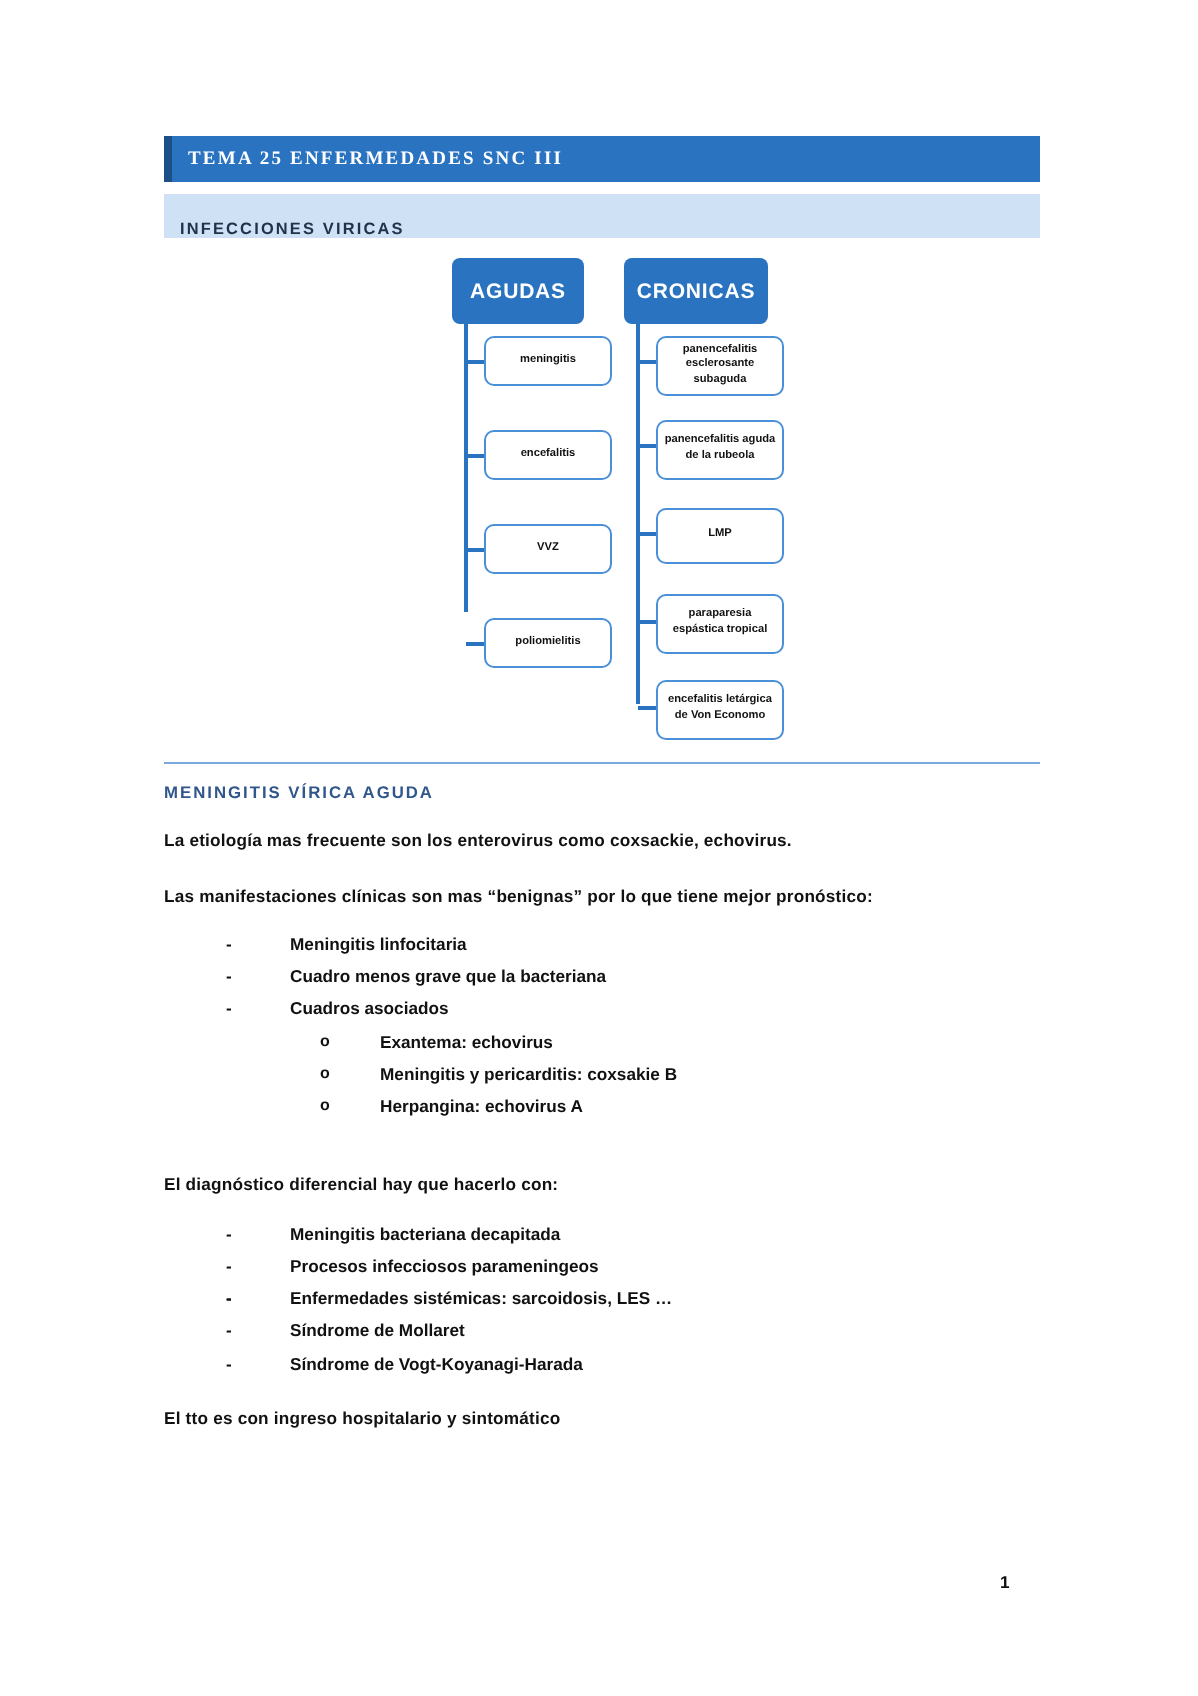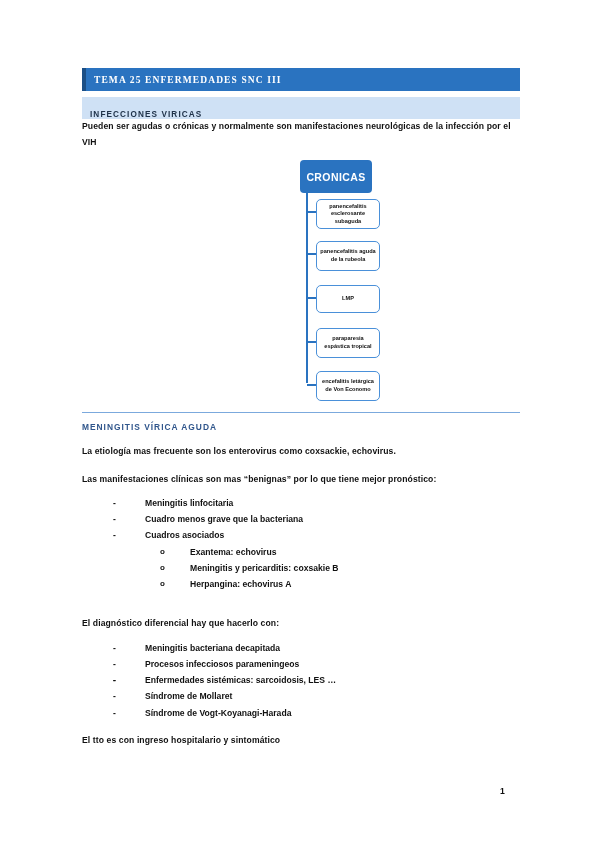--- a/index.html
+++ b/index.html
@@ -140,21 +140,21 @@
   .diagram {
     position: relative;
     height: 252px;
     margin-top: 10px;
   }
   .branch {
     position: absolute;
     top: 0;
   }
   .branch.agudas { left: 144px; }
-  .branch.cronicas { left: 218px; }
+  .branch.cronicas { left: 230px; }
 
   .head-box {
     width: 66px;
     height: 33px;
     background: #2a73c0;
     border-radius: 4px;
     color: #ffffff;
     font-size: 10.5px;
     font-weight: bold;
     display: flex;
@@ -209,24 +209,39 @@
   <div class="content">
 
     <div class="title-bar">
       <span class="title-text">TEMA 25 ENFERMEDADES SNC III</span>
     </div>
 
     <div class="section-band">
       <span class="band-text">INFECCIONES VIRICAS</span>
     </div>
 
-    <p class="para intro">Pueden ser agudas o crónicas y normalmente son manifestaciones neurológicas de la infección por el VIH</p>
 
     <div class="diagram">
 
+      <div class="branch agudas">
+        <div class="head-box">AGUDAS</div>
+        <div class="trunk"></div>
+
+        <div class="stub" style="top:51px"></div>
+        <div class="child" style="top:39px; height:25px">meningitis</div>
+
+        <div class="stub" style="top:98px"></div>
+        <div class="child" style="top:86px; height:25px">encefalitis</div>
+
+        <div class="stub" style="top:145px"></div>
+        <div class="child" style="top:133px; height:25px">VVZ</div>
+
+        <div class="stub" style="top:192px"></div>
+        <div class="child" style="top:180px; height:25px">poliomielitis</div>
+      </div>
 
       <div class="branch cronicas">
         <div class="head-box">CRONICAS</div>
         <div class="trunk"></div>
 
         <div class="stub" style="top:51px"></div>
         <div class="child" style="top:39px; height:30px">panencefalitis esclerosante subaguda</div>
 
         <div class="stub" style="top:93px"></div>
         <div class="child" style="top:81px; height:30px">panencefalitis aguda de la rubeola</div>

